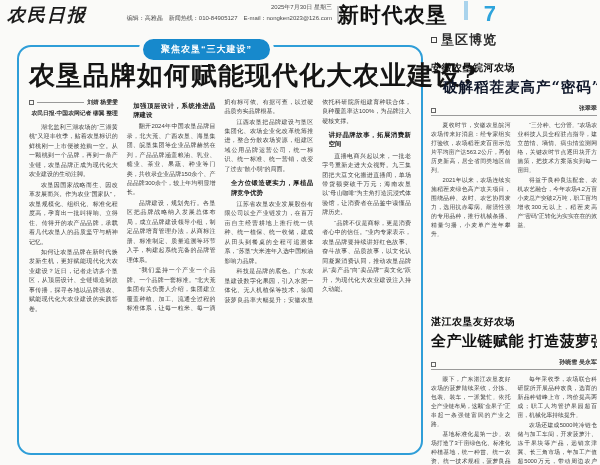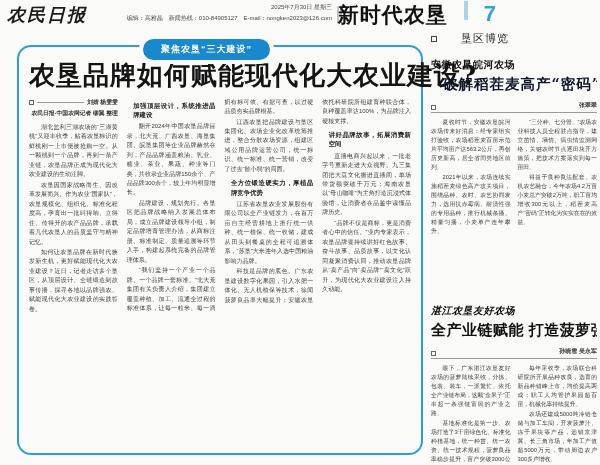--- a/index.html
+++ b/index.html
@@ -73,21 +73,21 @@
   .para { text-indent:2em; margin:0 0 1px 0; }
   .subhead {
     font-weight:bold; color:#1d1d1d; font-size:6.4px;
     padding:3px 0 3px 1em; line-height:1.45;
   }
 
   
   .rail { position:absolute; left:431px; top:31px; width:166px; height:434px; overflow:hidden; }
   .rail-label { display:flex; align-items:center; gap:4px; }
   .rail-label .sq { width:6px; height:6px; border:1.5px solid #444; flex:none; }
-  .rail-label-text { font-size:11px; font-weight:normal; color:#2c2c2c; letter-spacing:1px;margin-left:20px; }
+  .rail-label-text { font-size:13px; font-weight:bold; color:#2c2c2c; letter-spacing:1px; }
 
   .kicker { font-size:10px; font-weight:bold; color:#111; letter-spacing:0.5px; }
   .a1-kicker { margin-top:12px; }
   .a1-headline {
     font-family:"DejaVu Serif", serif;
     font-size:14.5px; font-weight:700; color:#0f172a;
     letter-spacing:1px; padding-left:12px; margin-top:3px; white-space:nowrap;
   }
   .rail-byline {
     display:flex; align-items:flex-end; justify-content:space-between;
@@ -95,21 +95,21 @@
     padding-bottom:2px; margin-top:7px;
   }
   .rail-byline .orn { width:5px; height:5px; border:1px solid #666; }
   .rail-byline-name { font-size:6px; font-weight:bold; color:#333; }
   .rail-body {
     margin-top:5px; overflow:hidden;
     column-count:2; column-gap:7px;
     font-size:5.8px; line-height:1.55; text-align:justify; color:#404040;
   }
   .a1-body { height:170px; }
-  .a2-kicker { margin-top:16px;font-style:italic; }
+  .a2-kicker { margin-top:24px; }
   .a2-headline {
     font-size:15px; font-weight:900; color:#101010;
     letter-spacing:0.5px; margin-top:3px; white-space:nowrap;
   }
   .a2-body { height:118px; }
 </style>
 </head>
 <body>
 
 <div class="header">

